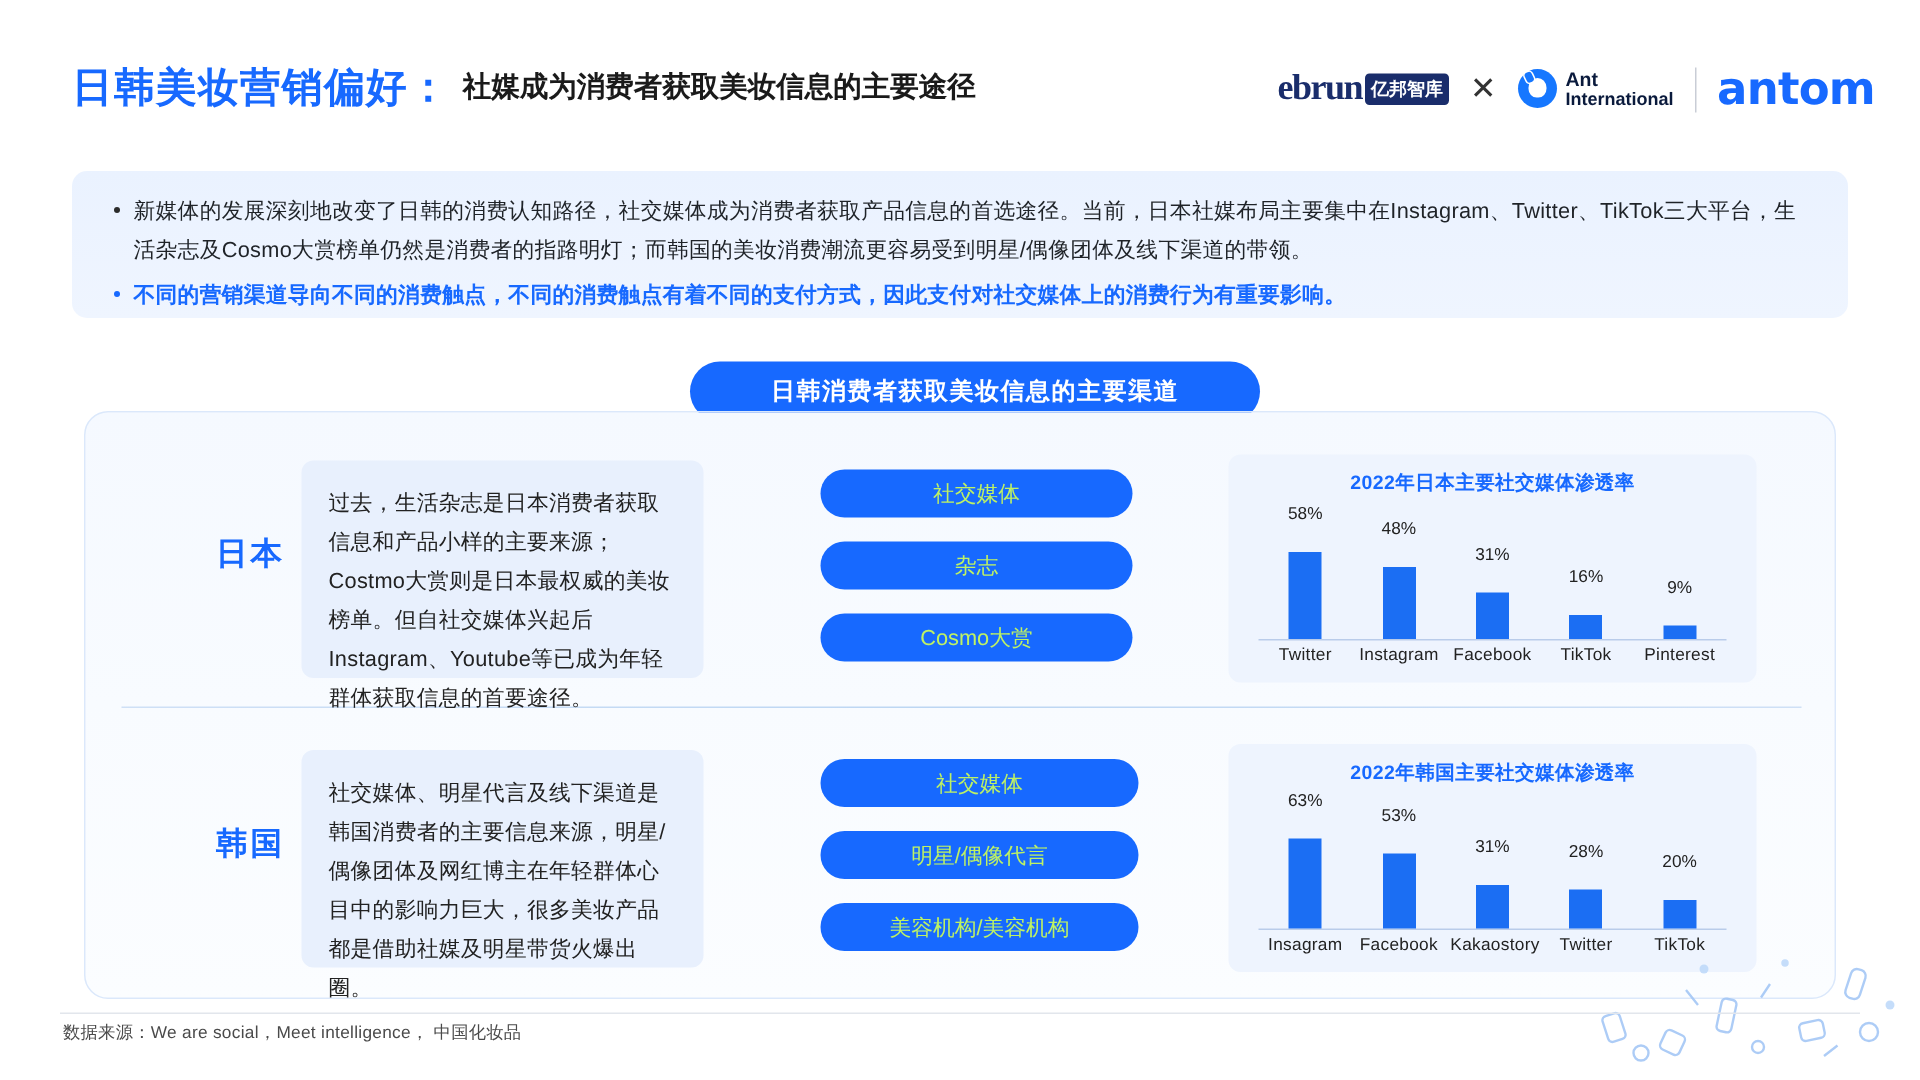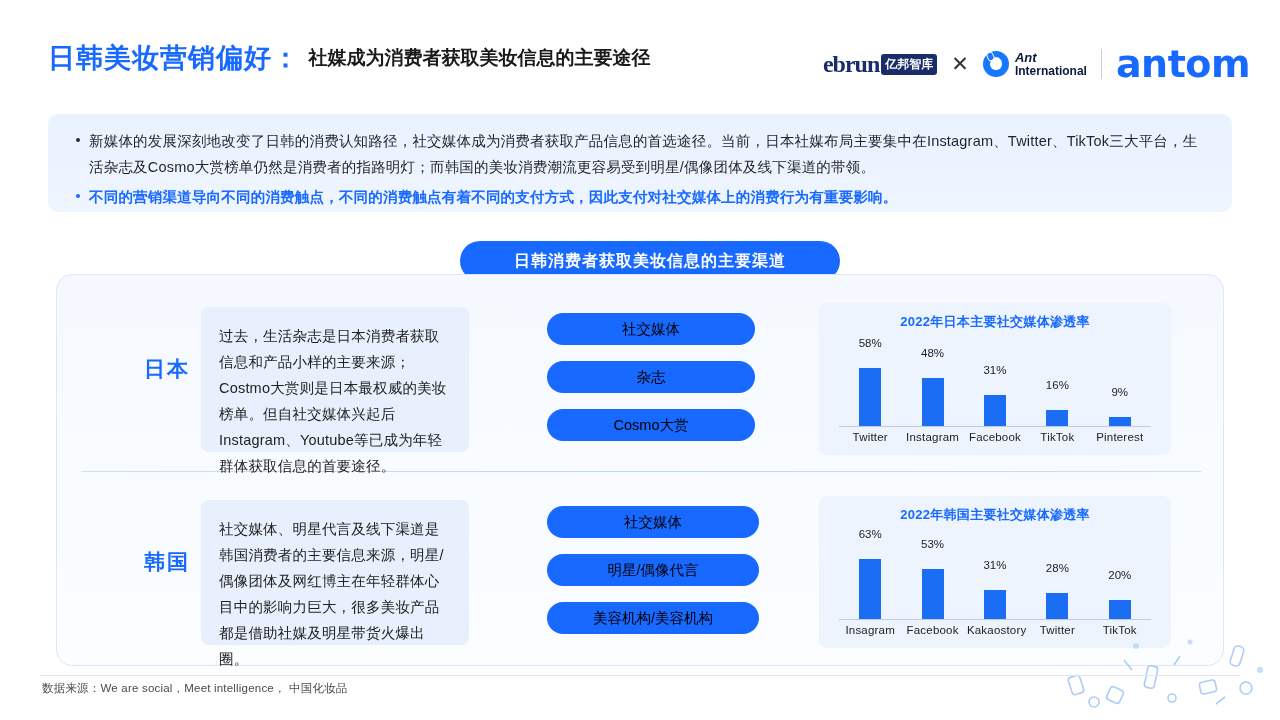--- a/index.html
+++ b/index.html
@@ -42,25 +42,25 @@
   .ant-mark::before {
     content:""; position:absolute; left:7px; top:6px; width:12px; height:13px;
     background:#fff; border-radius:50% 50% 45% 45%;
   }
   .ant-mark::after {
     content:""; position:absolute; left:4px; top:1px; width:5px; height:7px;
     background:#1677ff; border:1.5px solid #fff; border-radius:3px;
     transform:rotate(-25deg);
   }
   .ant-text { line-height:1.05; }
-  .ant-text .l1 { font-size:13px; font-weight:bold; color:#0a1a3c;font-style:italic; }
+  .ant-text .l1 { font-size:13px; font-weight:bold; color:#0a1a3c; }
   .ant-text .l2 { font-size:12px; font-weight:bold; color:#0a1a3c; }
   .logo-divider { width:1px; height:30px; background:#c9cdd6; }
   .logo-antom {
-    font-size:38px; font-weight:bold; color:#1769ff; letter-spacing:-0.5px;
+    font-size:30px; font-weight:bold; color:#1769ff; letter-spacing:-0.5px;
     font-family:"DejaVu Sans", sans-serif;
   }
 
   
   .callout {
     position:absolute; left:48px; top:114px; width:1184px; height:98px;
     background:linear-gradient(180deg,#eaf2ff 0%, #eff5ff 100%);
     border-radius:10px; padding:14px 26px 10px 26px;
   }
   .bullet-row { display:flex; align-items:flex-start; margin-bottom:4px; }
@@ -100,21 +100,21 @@
     font-size:21px; font-weight:bold; color:#1769ff; letter-spacing:2px;
     text-align:center;
   }
   .desc {
     position:absolute; left:144px; top:20px; width:268px; height:145px;
     background:#e8f0fd; border-radius:8px; padding:16px 18px;
     font-size:14.5px; line-height:26px; color:#222; letter-spacing:0.2px;
   }
   .pills { position:absolute; left:490px; top:26px; width:230px; }
   .pill {
-    height:32px; border-radius:16px; background:#1769ff; color:#000000;
+    height:32px; border-radius:16px; background:#1769ff; color:#bef264;
     display:flex; align-items:center; justify-content:center;
     font-size:14.5px; margin-bottom:16px; width:208px;
   }
   .pills.kr .pill { width:212px; }
 
   
   .chart-panel {
     position:absolute; left:762px; top:16px; width:352px; height:152px;
     background:#eef4fe; border-radius:8px; padding:10px 12px 8px 12px;
   }

